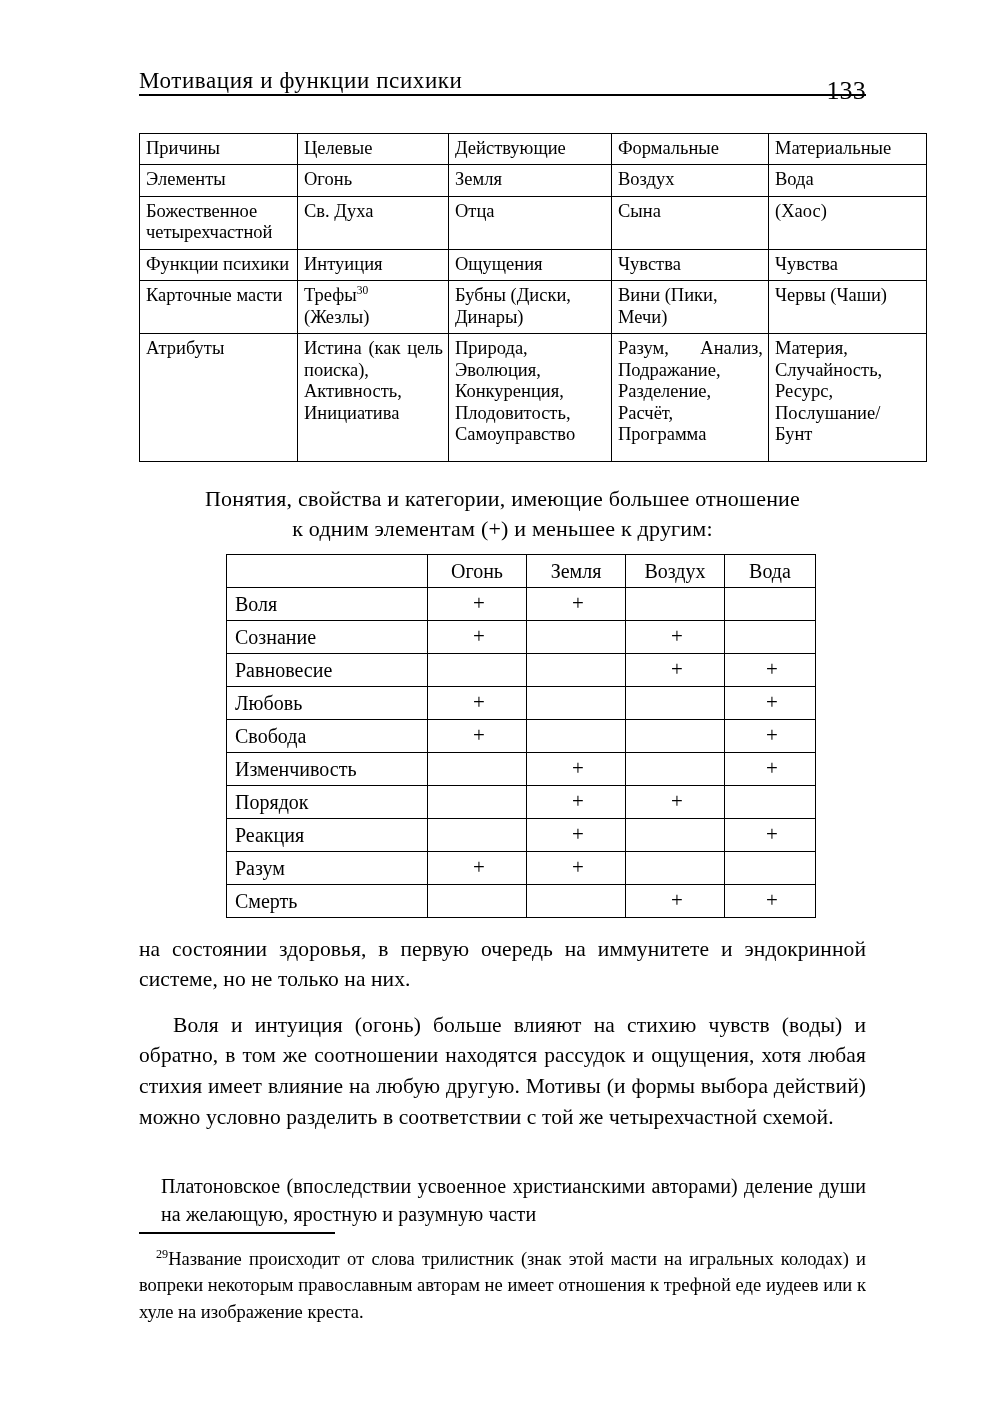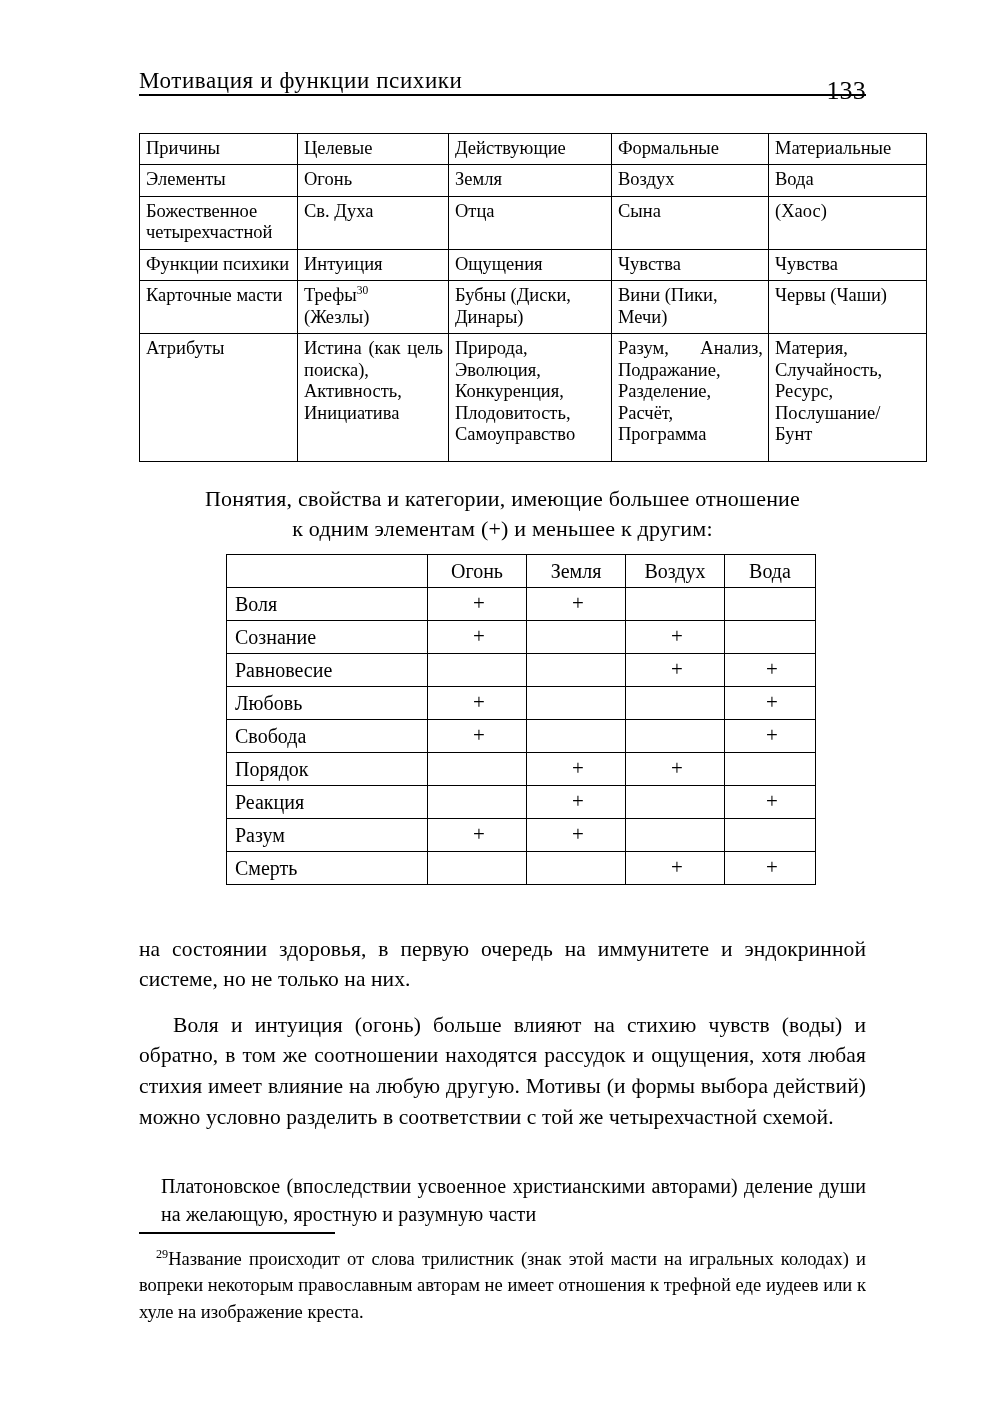--- a/index.html
+++ b/index.html
@@ -266,20 +266,27 @@
           <td class="el narrow"><span class="mark">+</span></td>
         </tr>
         <tr>
           <td class="lbl">Свобода</td>
           <td class="el"><span class="mark">+</span></td>
           <td class="el"></td>
           <td class="el"></td>
           <td class="el narrow"><span class="mark">+</span></td>
         </tr>
         <tr>
+          <td class="lbl">Изменчивость</td>
+          <td class="el"></td>
+          <td class="el"><span class="mark">+</span></td>
+          <td class="el"></td>
+          <td class="el narrow"><span class="mark">+</span></td>
+        </tr>
+        <tr>
           <td class="lbl">Порядок</td>
           <td class="el"></td>
           <td class="el"><span class="mark">+</span></td>
           <td class="el"><span class="mark">+</span></td>
           <td class="el narrow"></td>
         </tr>
         <tr>
           <td class="lbl">Реакция</td>
           <td class="el"></td>
           <td class="el"><span class="mark">+</span></td>

